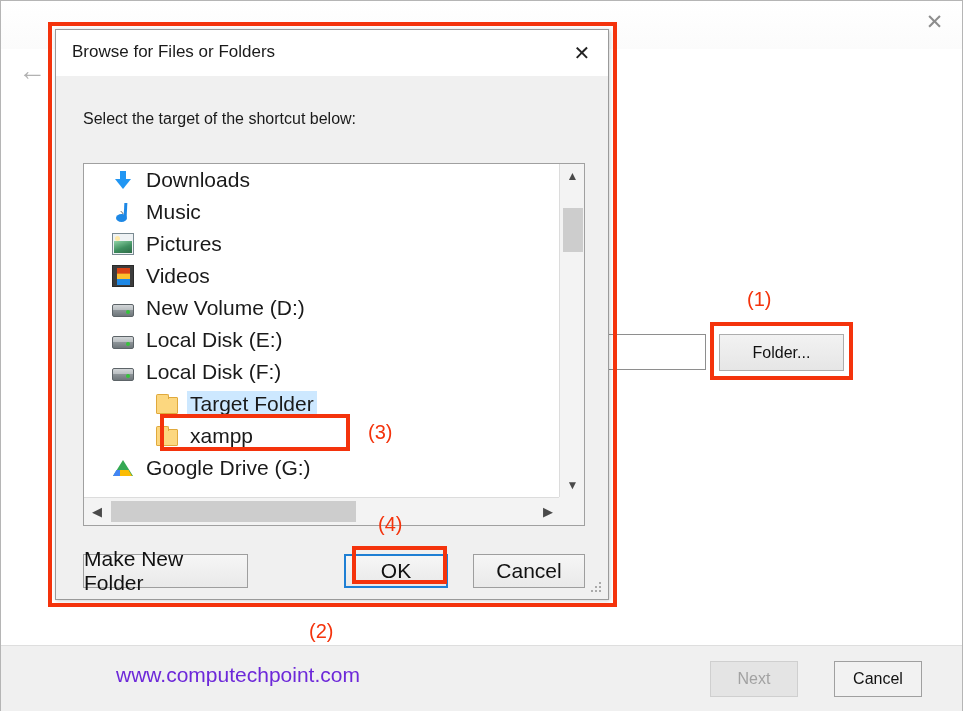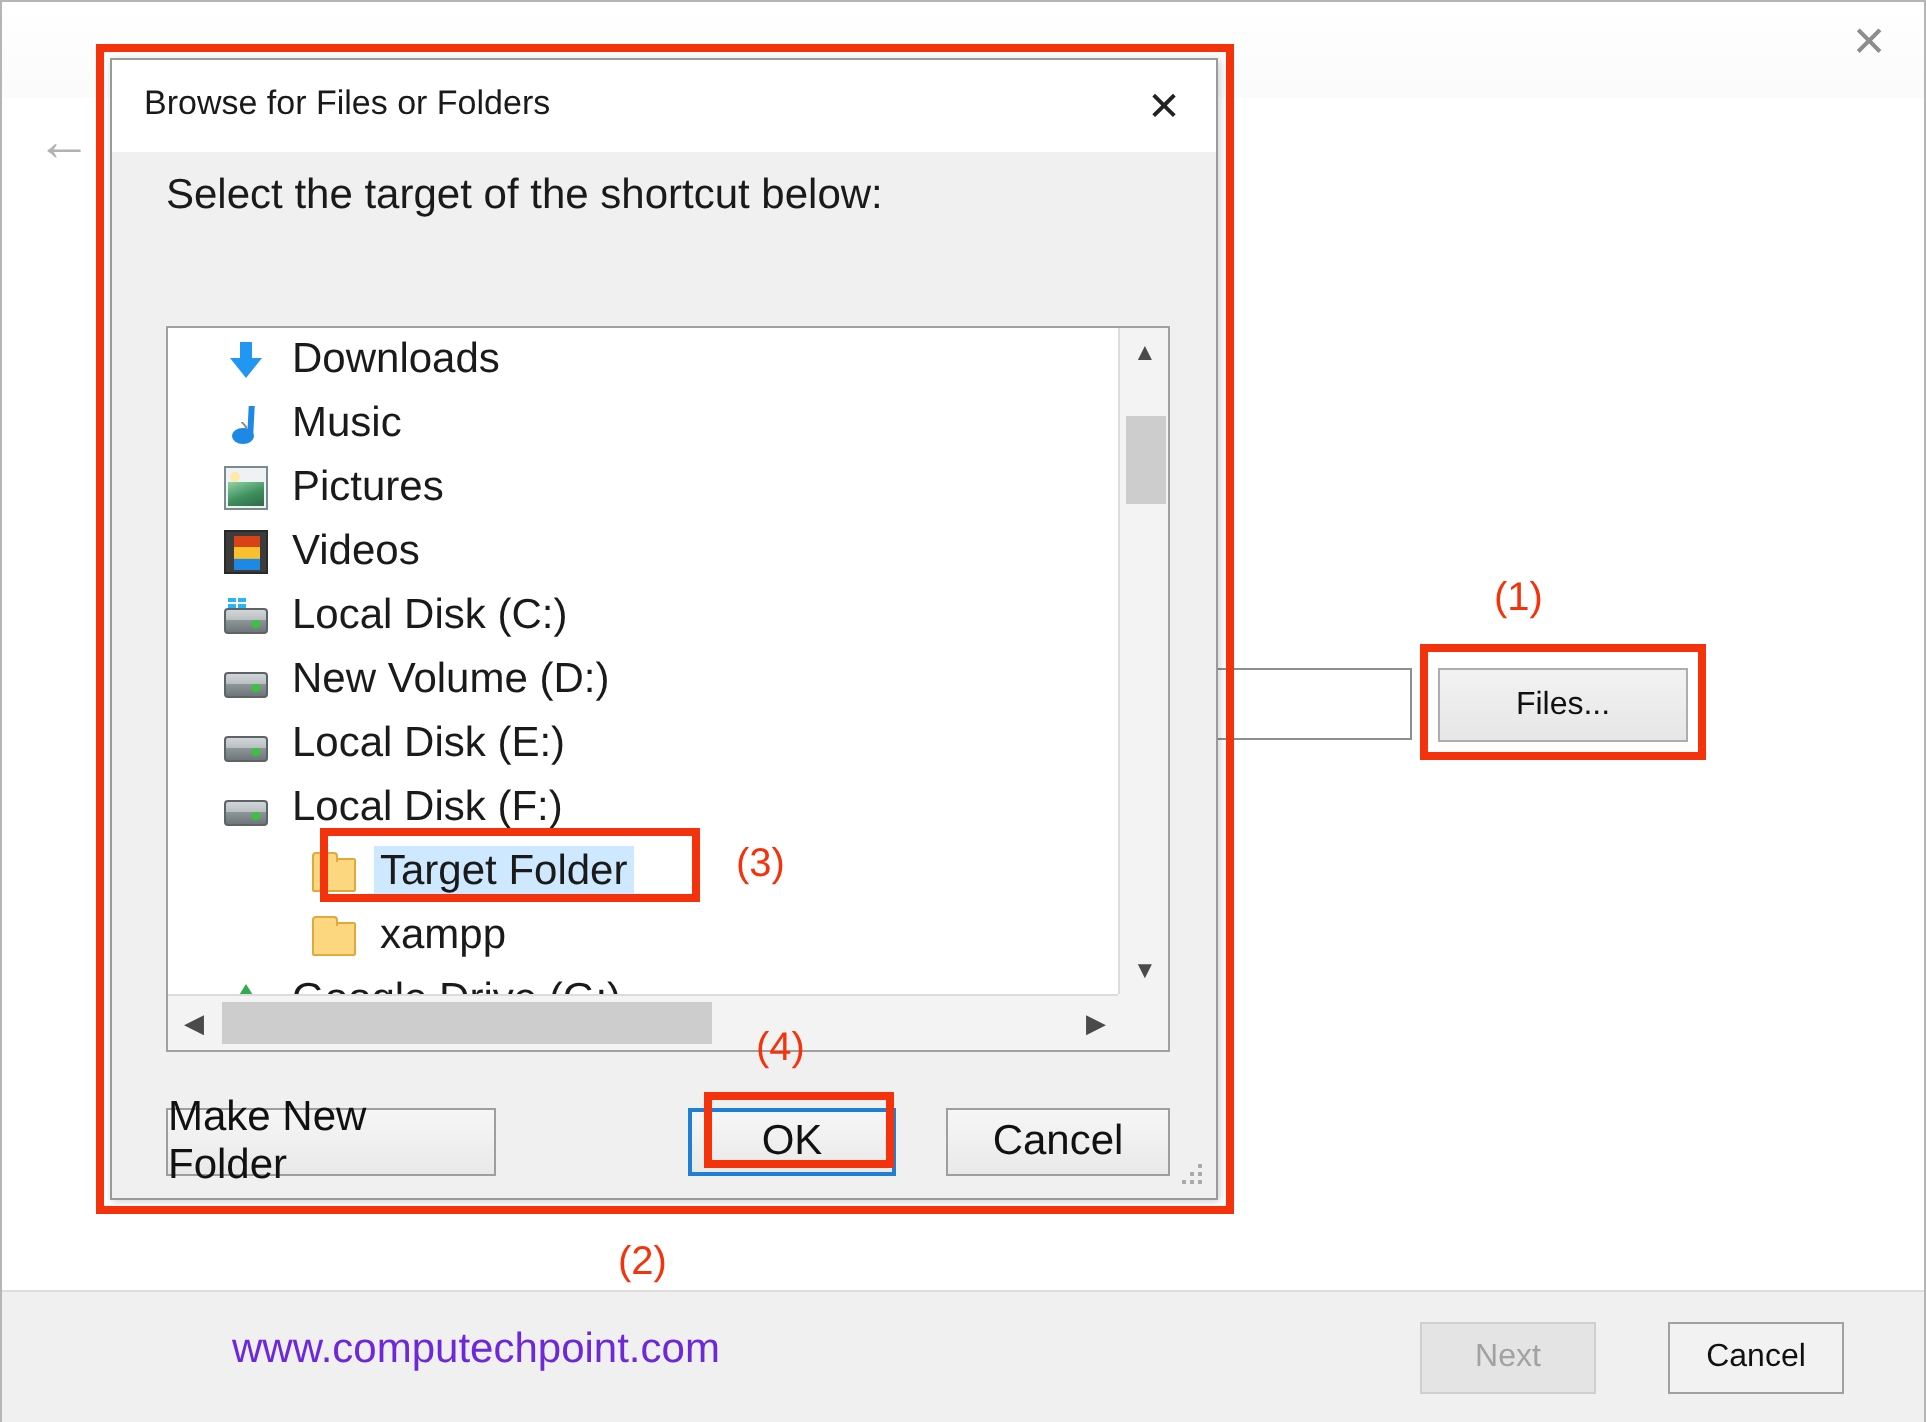--- a/index.html
+++ b/index.html
@@ -87,22 +87,22 @@
   #dlg-title {
     position:absolute; left:16px; top:12px;
     font-size:17px; color:#1a1a1a; white-space:nowrap;
   }
   #dlg-close {
     position:absolute; right:10px; top:8px; width:32px; height:30px;
     display:flex; align-items:center; justify-content:center;
     font-size:20px; color:#222; font-weight:300; cursor:pointer; user-select:none;
   }
   #dlg-prompt {
-    position:absolute; left:27px; top:56px;
-    font-size:21px; color:#1a1a1a; white-space:nowrap;
+    position:absolute; left:27px; top:80px;
+    font-size:16px; color:#1a1a1a; white-space:nowrap;
   }
 
   
   #tree-panel {
     position:absolute; left:27px; top:133px; width:502px; height:363px;
     background:#ffffff; border:1px solid #a0a0a0;
     overflow:hidden;
   }
   #tree-list {
     position:absolute; left:0; top:0; width:477px; height:333px;
@@ -279,21 +279,21 @@
 <div id="wizard">
   <div id="wizard-titlebar">
     <div id="wizard-close">✕</div>
   </div>
   <div id="wizard-back">←</div>
 
   <div id="wizard-body-text">ms, files, folders, computers, or</div>
 
   <div id="wizard-path-input"></div>
 
-  <div id="wizard-browse-btn">Files...</div>
+  <div id="wizard-browse-btn">Folder...</div>
 
   <div id="wizard-footer-sep"></div>
   <div id="wizard-footer"></div>
   <div id="watermark">www.computechpoint.com</div>
   <div id="wizard-next" class="wiz-foot-btn">Next</div>
   <div id="wizard-cancel" class="wiz-foot-btn">Cancel</div>
 </div>
 
 <div id="browse-dialog">
   <div id="dlg-titlebar">
@@ -317,25 +317,20 @@
         </div>
         <div class="tree-row">
           <span class="chev">›</span>
           <span class="ticon ic-picture"></span>
           <span class="tlabel">Pictures</span>
         </div>
         <div class="tree-row">
           <span class="chev">›</span>
           <span class="ticon ic-video"></span>
           <span class="tlabel">Videos</span>
-        </div>
-        <div class="tree-row">
-          <span class="chev">›</span>
-          <span class="ticon ic-drive ic-drive-c"></span>
-          <span class="tlabel">Local Disk (C:)</span>
         </div>
         <div class="tree-row">
           <span class="chev">›</span>
           <span class="ticon ic-drive"></span>
           <span class="tlabel">New Volume (D:)</span>
         </div>
         <div class="tree-row">
           <span class="chev">›</span>
           <span class="ticon ic-drive"></span>
           <span class="tlabel">Local Disk (E:)</span>

